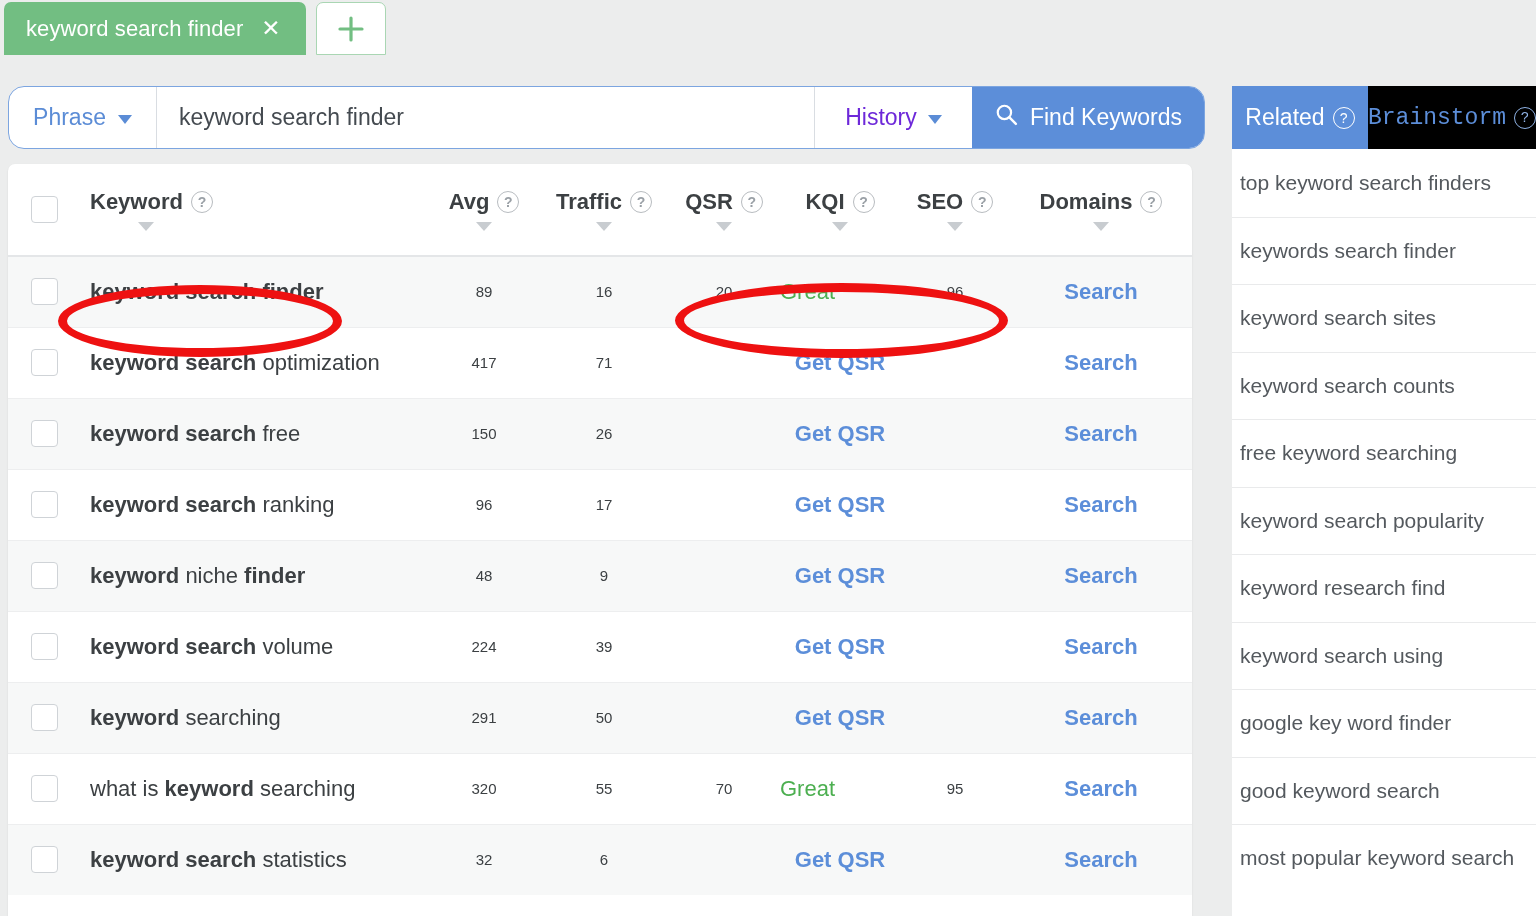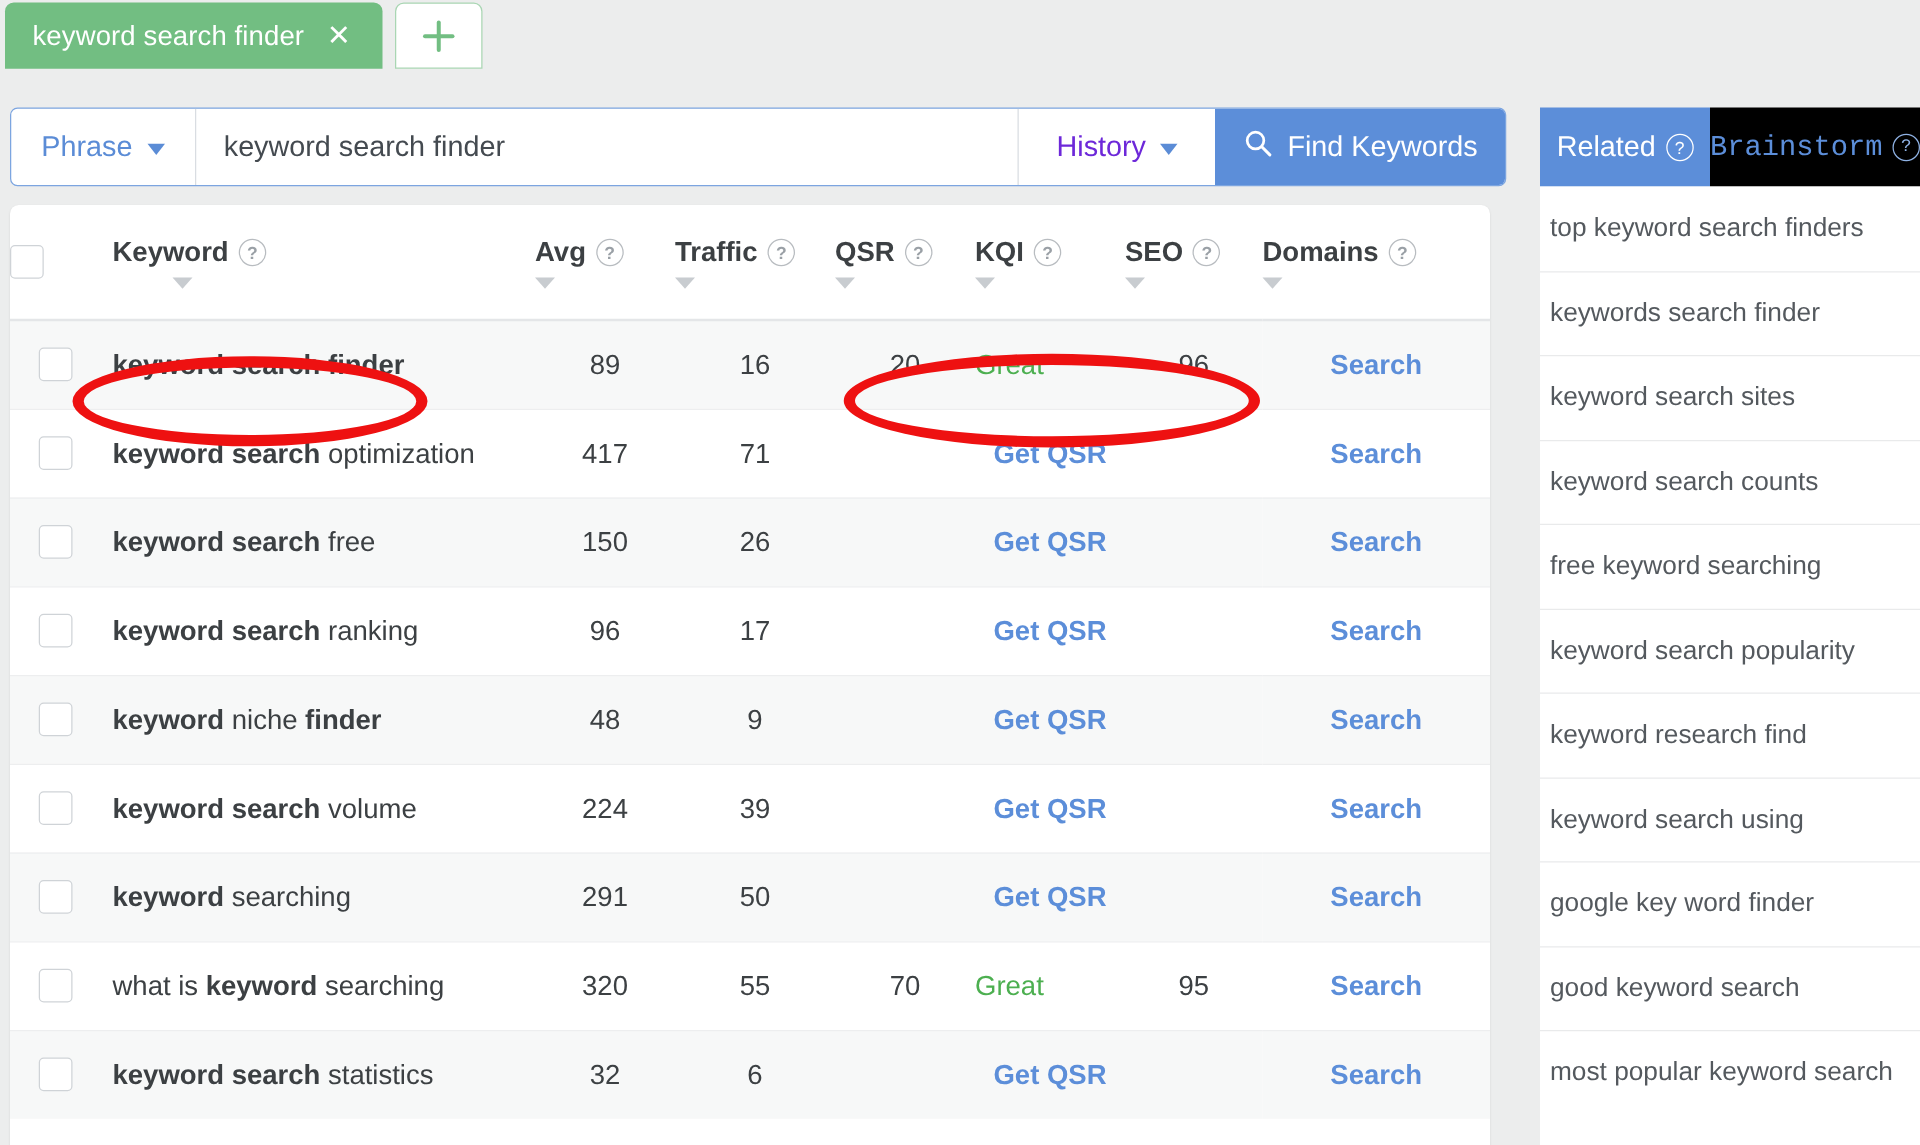--- a/index.html
+++ b/index.html
@@ -39,21 +39,21 @@
     cursor: pointer;
   }
   .tab-new svg { display: block; }
 
   
   .searchbar {
     position: absolute; left: 8px; top: 86px;
     width: 1197px; height: 63px;
     display: flex;
     border: 1px solid #7ca5e0;
-    border-radius: 6px;
+    border-radius: 16px;
     background: #ffffff;
     overflow: hidden;
   }
   .phrase-sel {
     width: 148px; height: 100%;
     display: flex; align-items: center; justify-content: center;
     gap: 12px;
     border-right: 1px solid #d9dde2;
     color: #5b8cd6; font-size: 23px; cursor: pointer;
   }
@@ -106,21 +106,21 @@
   .col-seo   { width: 110px; }
   .col-dom   { width: 182px; }
 
   thead th {
     height: 92px;
     vertical-align: middle;
     border-bottom: 2px solid #e4e6e8;
     padding: 0;
   }
   .th-inner {
-    display: flex; flex-direction: column; 
+    display: flex; flex-direction: column; align-items: center;
     justify-content: center; position: relative;
   }
   .th-inner.left { align-items: flex-start; padding-left: 10px; }
   .th-row { display: flex; align-items: center; gap: 8px; }
   .th-txt { font-size: 22px; font-weight: bold; color: #3c4043; }
   .qmark {
     width: 22px; height: 22px; border-radius: 50%;
     border: 1.6px solid #b8bcc0; color: #9aa0a6;
     font-size: 14px; display: inline-flex; align-items: center;
     justify-content: center; cursor: pointer; flex: none;
@@ -142,21 +142,21 @@
 
   .chk-cell { text-align: center; }
   .chkbox {
     width: 27px; height: 27px; border: 1.6px solid #cfd3d7;
     border-radius: 4px; background: #fff; display: inline-block;
     cursor: pointer; vertical-align: middle;
   }
   .kw-cell { padding-left: 10px; font-size: 22px; color: #3c4043; }
   .kw-cell b { font-weight: bold; }
   .kw-cell span.reg { font-weight: normal; }
-  .num-cell { text-align: center; font-size: 22px; color: #3c4043; }
+  .num-cell { text-align: center; font-size: 15px; color: #3c4043; }
   .kqi-great { text-align: left; font-size: 22px; color: #4caf50; }
   .link-cell { text-align: center; font-size: 22px; color: #5c8ed9; font-weight: bold; cursor: pointer; }
   .getqsr-cell { font-size: 22px; color: #5c8ed9; font-weight: bold; cursor: pointer; text-align: center; }
 
   
   .side {
     position: absolute; left: 1232px; top: 86px;
     width: 304px; height: 830px;
   }
   .side-tabs { display: flex; height: 63px; }

